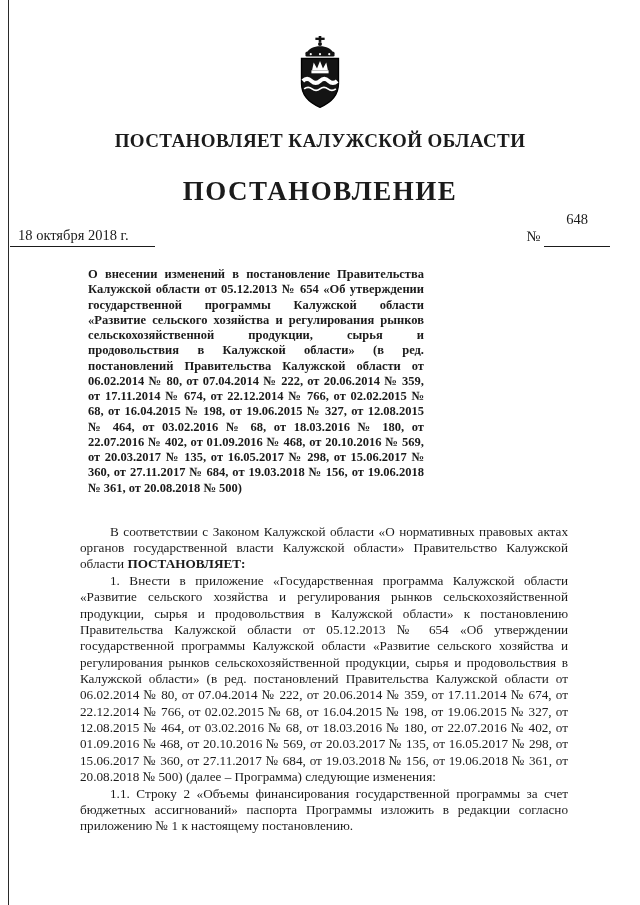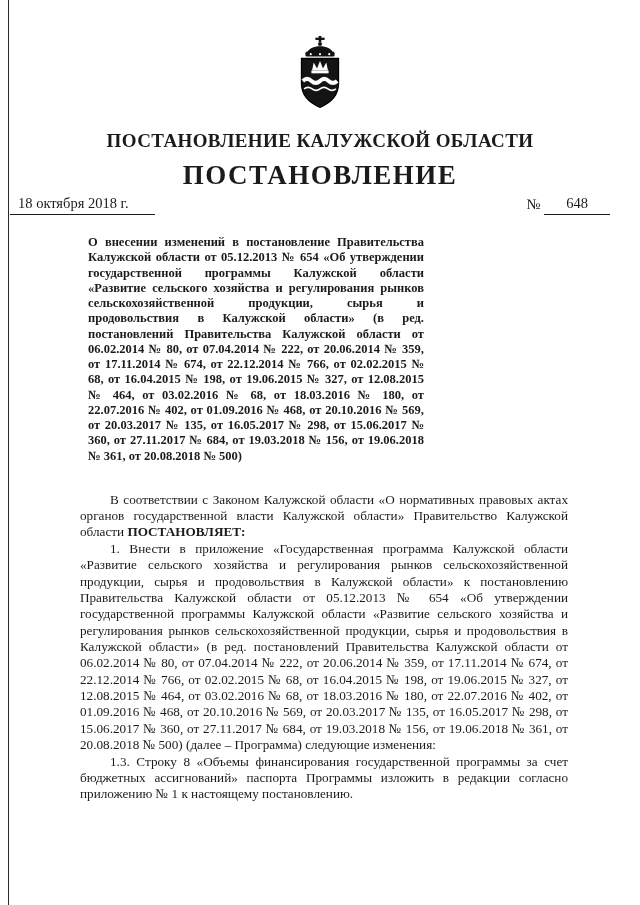--- a/index.html
+++ b/index.html
@@ -33,21 +33,21 @@
 
   .org-title {
     margin-top: 20px;
     text-align: center;
     font-size: 19px;
     font-weight: bold;
     letter-spacing: 0.4px;
   }
 
   .doc-type {
-    margin-top: 8px;
+    margin-top: 24px;
     text-align: center;
     font-size: 27px;
     font-weight: bold;
     letter-spacing: 1.5px;
   }
 
   .meta-row {
     margin-top: 4px;
     padding: 0 30px 0 10px;
     display: flex;
@@ -59,21 +59,21 @@
     display: inline-block;
     padding: 0 26px 2px 8px;
     border-bottom: 1.5px solid #1b1b1b;
   }
   .num-wrap { display: inline-flex; align-items: flex-end; }
   .number-sign { padding-right: 4px; padding-bottom: 2px; }
   .number-value {
     display: inline-block;
     min-width: 66px;
     text-align: center;
-    padding-bottom: 2px;
+    padding-bottom: 18px;
     border-bottom: 1.5px solid #1b1b1b;
   }
 
   .subject {
     margin: 20px 0 12px 88px;
     width: 336px;
     font-size: 12.5px;
     font-weight: bold;
     line-height: 1.22;
     text-align: justify;
@@ -111,33 +111,33 @@
       <path d="M22 34 H78 V72 C78 92 64 102 50 108 C36 102 22 92 22 72 Z" fill="#141414" stroke="#000" stroke-width="2"></path>
 
       <path d="M38 52 L40.5 40 L45.5 49 L50 38 L54.5 49 L59.5 40 L62 52 Z" fill="#fff"></path>
       <rect x="37" y="52" width="26" height="4.5" fill="#fff"></rect>
 
       <path d="M24 68 Q 30.5 62, 37 68 T 50 68 T 63 68 T 76 68" fill="none" stroke="#fff" stroke-width="6"></path>
       <path d="M26 80 Q 32 75.5, 38 80 T 50 80 T 62 80 T 74 80" fill="none" stroke="#fff" stroke-width="2.6"></path>
     </svg>
   </div>
 
-  <h1 class="org-title">ПОСТАНОВЛЕНИЕ КАЛУЖСКОЙ ОБЛАСТИ</h1>
+  <h1 class="org-title">ПОСТАНОВЛЯЕТ КАЛУЖСКОЙ ОБЛАСТИ</h1>
 
   <h2 class="doc-type">ПОСТАНОВЛЕНИЕ</h2>
 
   <div class="meta-row">
     <span class="doc-date">18 октября 2018 г.</span>
     <span class="num-wrap">
       <span class="number-sign">№</span>
       <span class="number-value">648</span>
     </span>
   </div>
 
   <p class="subject">О внесении изменений в постановление Правительства Калужской области от 05.12.2013 № 654 «Об утверждении государственной программы Калужской области «Развитие сельского хозяйства и регулирования рынков сельскохозяйственной продукции, сырья и продовольствия в Калужской области» (в ред. постановлений Правительства Калужской области от 06.02.2014 № 80, от 07.04.2014 № 222, от 20.06.2014 № 359, от 17.11.2014 № 674, от 22.12.2014 № 766, от 02.02.2015 № 68, от 16.04.2015 № 198, от 19.06.2015 № 327, от 12.08.2015 № 464, от 03.02.2016 № 68, от 18.03.2016 № 180, от 22.07.2016 № 402, от 01.09.2016 № 468, от 20.10.2016 № 569, от 20.03.2017 № 135, от 16.05.2017 № 298, от 15.06.2017 № 360, от 27.11.2017 № 684, от 19.03.2018 № 156, от 19.06.2018 № 361, от 20.08.2018 № 500)</p>
 
   <p class="body-p first"><span>В соответствии с Законом Калужской области «О нормативных правовых актах органов государственной власти Калужской области» Правительство Калужской области </span><b class="resolves">ПОСТАНОВЛЯЕТ:</b></p>
 
   <p class="body-p">1. Внести в приложение «Государственная программа Калужской области «Развитие сельского хозяйства и регулирования рынков сельскохозяйственной продукции, сырья и продовольствия в Калужской области» к постановлению Правительства Калужской области от 05.12.2013 № 654 «Об утверждении государственной программы Калужской области «Развитие сельского хозяйства и регулирования рынков сельскохозяйственной продукции, сырья и продовольствия в Калужской области» (в ред. постановлений Правительства Калужской области от 06.02.2014 № 80, от 07.04.2014 № 222, от 20.06.2014 № 359, от 17.11.2014 № 674, от 22.12.2014 № 766, от 02.02.2015 № 68, от 16.04.2015 № 198, от 19.06.2015 № 327, от 12.08.2015 № 464, от 03.02.2016 № 68, от 18.03.2016 № 180, от 22.07.2016 № 402, от 01.09.2016 № 468, от 20.10.2016 № 569, от 20.03.2017 № 135, от 16.05.2017 № 298, от 15.06.2017 № 360, от 27.11.2017 № 684, от 19.03.2018 № 156, от 19.06.2018 № 361, от 20.08.2018 № 500) (далее – Программа) следующие изменения:</p>
 
-  <p class="body-p">1.3. Строку 8 «Объемы финансирования государственной программы за счет бюджетных ассигнований» паспорта Программы изложить в редакции согласно приложению № 1 к настоящему постановлению.</p>
+  <p class="body-p">1.1. Строку 2 «Объемы финансирования государственной программы за счет бюджетных ассигнований» паспорта Программы изложить в редакции согласно приложению № 1 к настоящему постановлению.</p>
 
 </div>
 
 </body></html>

